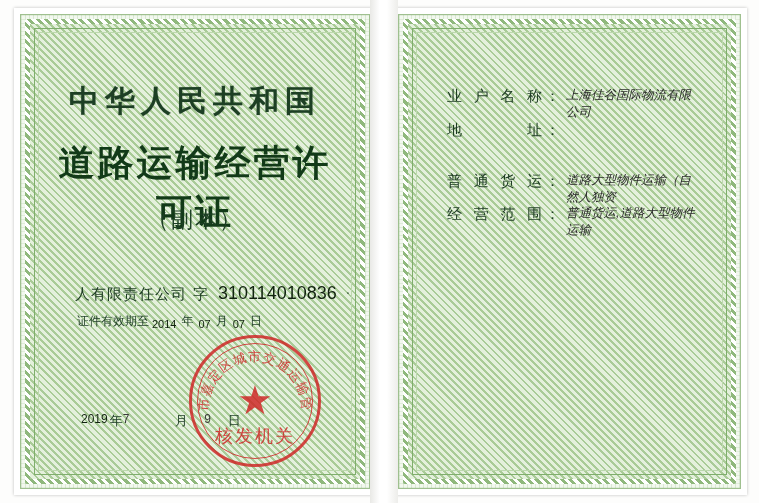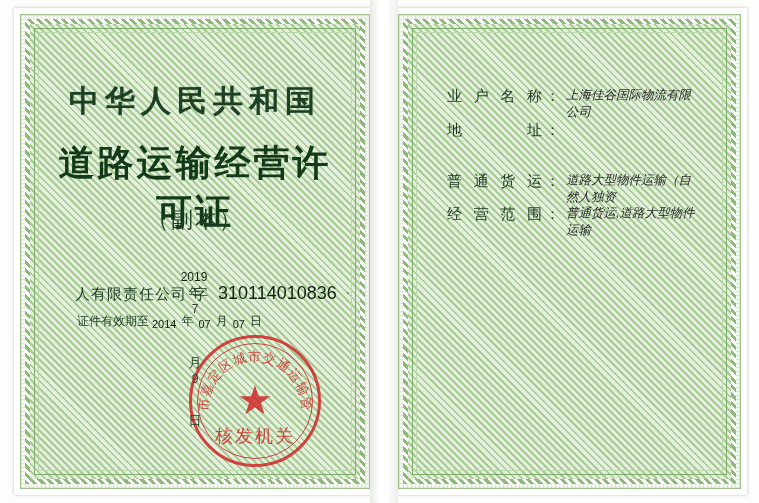--- a/index.html
+++ b/index.html
@@ -207,24 +207,23 @@
     letter-spacing: 2px;
     color: #cf2222;
   }
 
   .issue-date {
     position: absolute;
     bottom: 38px;
     left: 40px;
     right: 40px;
     display: flex;
-    align-items: center;
+    align-items: flex-start;
     font-size: 13px;
     color: #22402a;
-    flex-direction: column;
   }
   .issue-date .y {
     font-family: "Liberation Sans", sans-serif;
     font-size: 12px;
     margin-right: 2px;
     color: #11220f;
   }
   .issue-date .m-gap { flex: 0 0 52px; }
   .issue-date .d-gap { flex: 0 0 40px; text-align: center; }
   .issue-date .hand {

